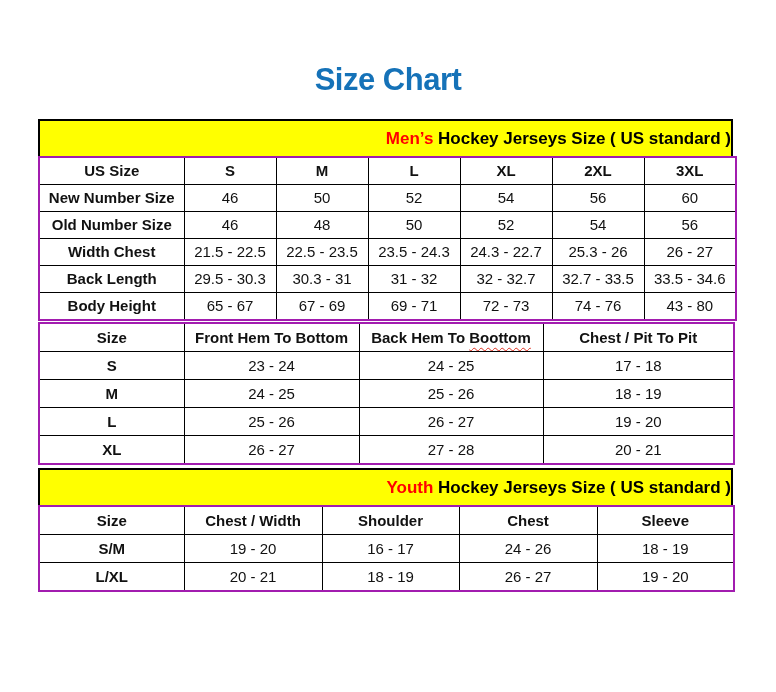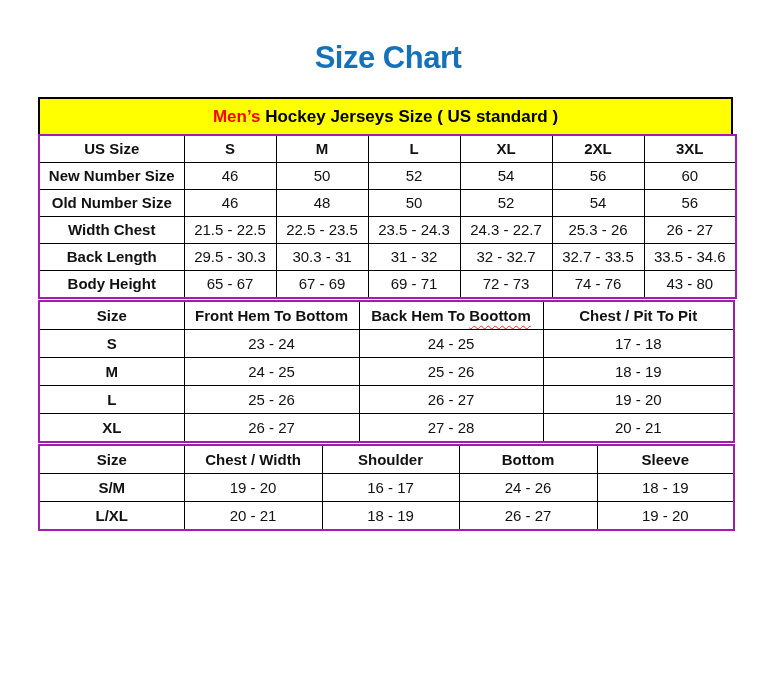--- a/index.html
+++ b/index.html
@@ -8,39 +8,39 @@
     background: #ffffff;
   }
   body {
     width: 776px;
     height: 692px;
     overflow: hidden;
     font-family: "Liberation Sans", sans-serif;
     color: #111111;
   }
   .page-title {
-    margin-top: 40px;
+    margin-top: 62px;
     text-align: center;
     font-size: 31px;
     font-weight: bold;
     letter-spacing: -0.5px;
     color: #1572B8;
   }
   .tables-wrap {
     width: 695px;
     margin: 20px 0 0 38px;
   }
   section.size-section { margin-bottom: 3px; }
   .caption {
     box-sizing: border-box;
     border: 2px solid #000000;
     background: #FFFF00;
     height: 39px;
     line-height: 35px;
-    text-align: center;
+    text-align: right;
     font-size: 17px;
     font-weight: bold;
     color: #000000;
   }
   .caption .hl { color: #FF0000; }
   table {
     border-collapse: collapse;
     table-layout: fixed;
     width: 695px;
     border: 2px solid #a21caf;
@@ -189,34 +189,35 @@
             <th>XL</th>
             <td>26 - 27</td>
             <td>27 - 28</td>
             <td>20 - 21</td>
           </tr>
         </tbody>
       </table>
   </section>
 
   <section class="size-section sec-youth">
+    <div class="caption"><span class="hl">Youth</span><span> Hockey Jerseys Size ( US standard )</span></div>
     <table>
       <colgroup>
         <col style="width:145px">
         <col style="width:138px">
           <col style="width:137px">
           <col style="width:138px">
           <col style="width:137px">
       </colgroup>
     <thead>
           <tr>
             <th>Size</th>
             <th>Chest / Width</th>
             <th>Shoulder</th>
-            <th>Bottom</th>
+            <th>Chest</th>
             <th>Sleeve</th>
           </tr>
         </thead>
         <tbody>
           <tr>
             <th>S/M</th>
             <td>19 - 20</td>
             <td>16 - 17</td>
             <td>24 - 26</td>
             <td>18 - 19</td>

